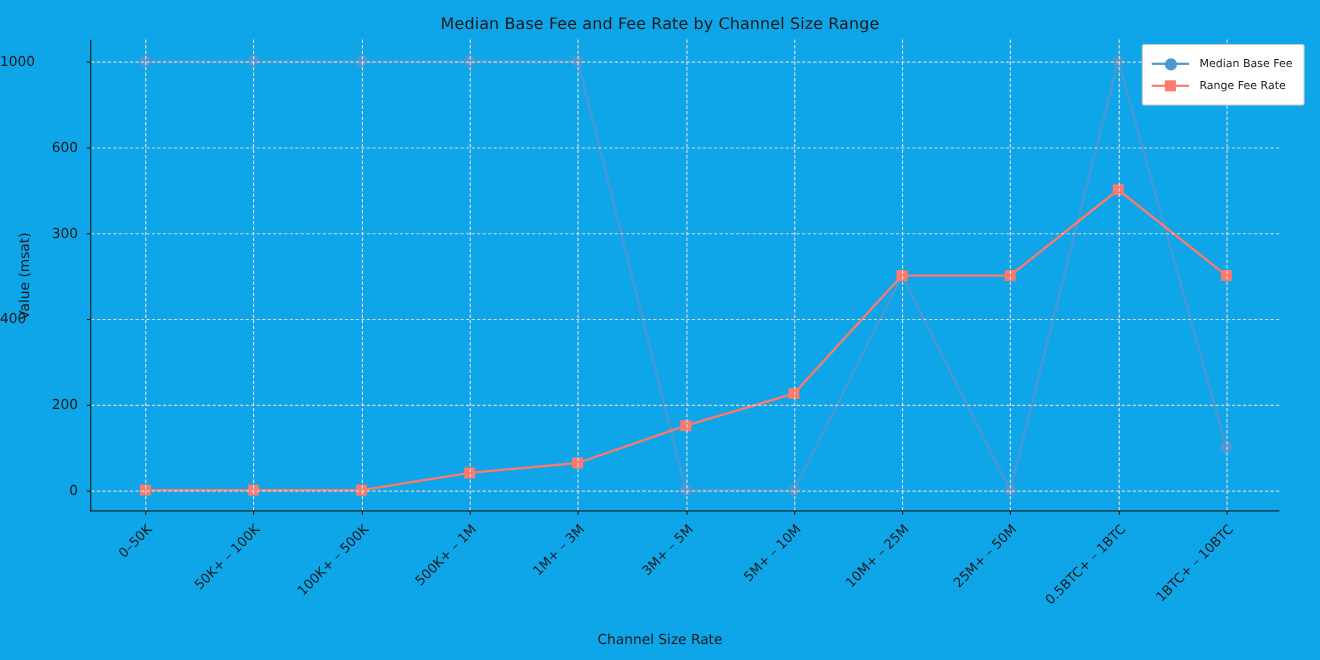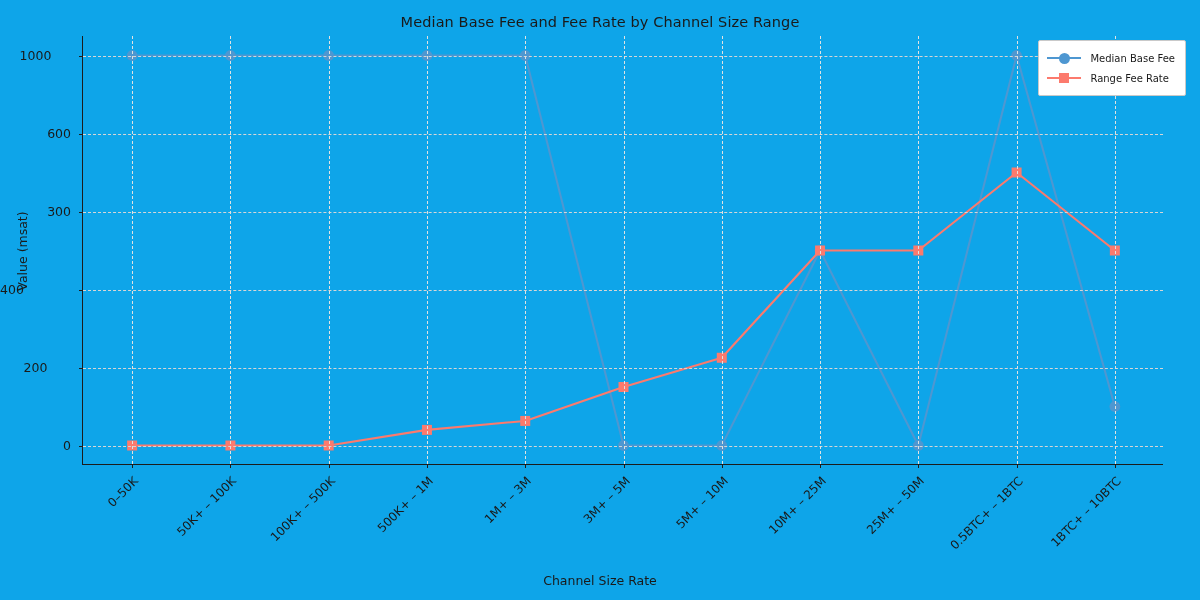--- a/index.html
+++ b/index.html
@@ -210,25 +210,25 @@
       <div class="gridline-v" style="left: 835.318px;"></div>
       <div class="xtick-mark" style="left: 835.318px;"></div>
       <div class="gridline-v" style="left: 933.591px;"></div>
       <div class="xtick-mark" style="left: 933.591px;"></div>
       <div class="gridline-v" style="left: 1031.86px;"></div>
       <div class="xtick-mark" style="left: 1031.86px;"></div>
     </div>
 
   <div id="axes-decor">
       <div class="ytick-label" style="right: auto; left: 0px; top: 437.5px; width: 71px; text-align: right;">0</div>
-      <div class="ytick-label" style="right: auto; left: 0px; top: 359.5px; width: 71px; text-align: center;">200</div>
+      <div class="ytick-label" style="right: auto; left: 0px; top: 359.5px; width: 71px; text-align: right;">200</div>
       <div class="ytick-label" style="right: auto; left: 0px; top: 281.5px; width: 71px; text-align: left;">400</div>
       <div class="ytick-label" style="right: auto; left: 0px; top: 203.5px; width: 71px; text-align: right;">300</div>
       <div class="ytick-label" style="right: auto; left: 0px; top: 125.5px; width: 71px; text-align: right;">600</div>
-      <div class="ytick-label" style="right: auto; left: 0px; top: 47.5px; width: 71px; text-align: center;">1000</div>
+      <div class="ytick-label" style="right: auto; left: 0px; top: 47.5px; width: 71px; text-align: left;">1000</div>
       <div class="xtick-label" style="left: -168.864px; top: 474px; width: 300px;">0–50K</div>
       <div class="xtick-label" style="left: -70.5909px; top: 474px; width: 300px;">50K+ – 100K</div>
       <div class="xtick-label" style="left: 27.6818px; top: 474px; width: 300px;">100K+ – 500K</div>
       <div class="xtick-label" style="left: 125.955px; top: 474px; width: 300px;">500K+ – 1M</div>
       <div class="xtick-label" style="left: 224.227px; top: 474px; width: 300px;">1M+ – 3M</div>
       <div class="xtick-label" style="left: 322.5px; top: 474px; width: 300px;">3M+ – 5M</div>
       <div class="xtick-label" style="left: 420.773px; top: 474px; width: 300px;">5M+ – 10M</div>
       <div class="xtick-label" style="left: 519.045px; top: 474px; width: 300px;">10M+ – 25M</div>
       <div class="xtick-label" style="left: 617.318px; top: 474px; width: 300px;">25M+ – 50M</div>
       <div class="xtick-label" style="left: 715.591px; top: 474px; width: 300px;">0.5BTC+ – 1BTC</div>

